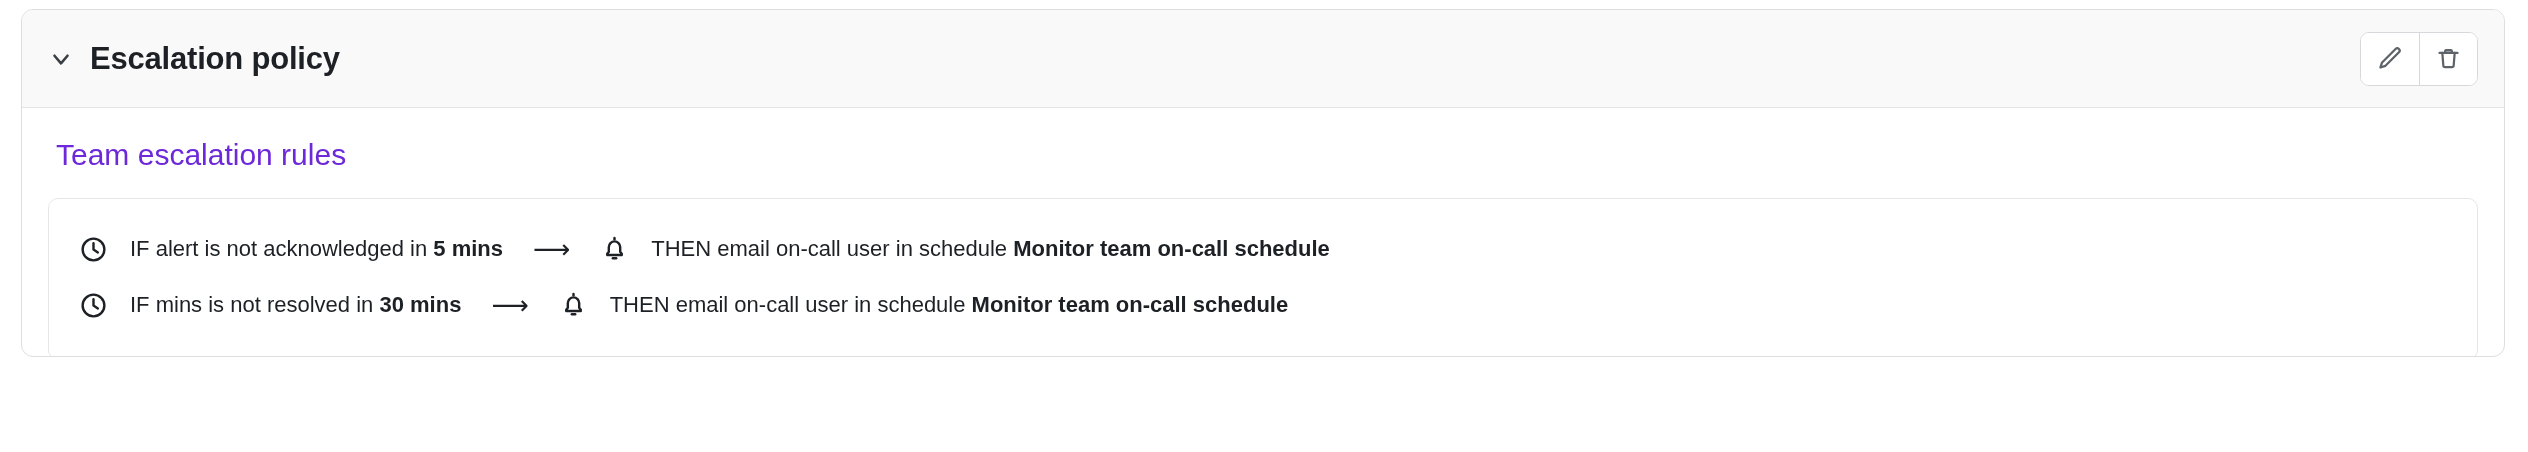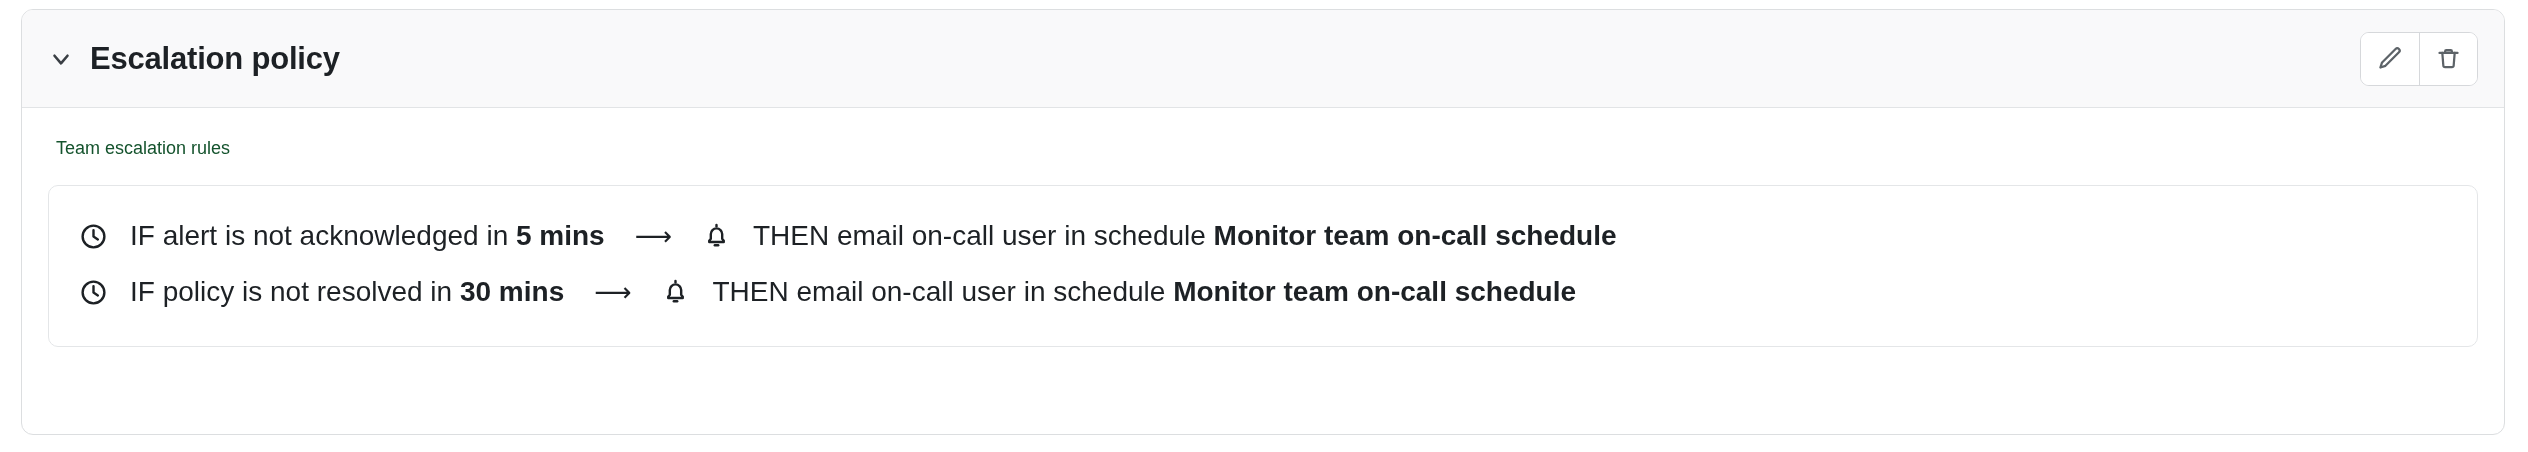--- a/index.html
+++ b/index.html
@@ -13,21 +13,21 @@
     font-family: "Liberation Sans", sans-serif;
     -webkit-font-smoothing: antialiased;
     overflow: hidden;
   }
 
   .card {
     position: absolute;
     left: 21px;
     top: 9px;
     width: 2484px;
-    height: 426px;
+    height: 348px;
     box-sizing: border-box;
     border: 1.5px solid #dcdee0;
     border-radius: 12px;
     background: #ffffff;
     overflow: hidden;
   }
 
   
   .card-header {
     position: relative;
@@ -89,22 +89,22 @@
     height: 27px;
     display: block;
     color: #5d6368;
   }
 
   
   .card-body {
     padding: 30px 26px 0 26px;
   }
   .section-subtitle {
-    font-size: 18px;
-    color: #14532d;
+    font-size: 30px;
+    color: #6d28d9;
     margin: 0 0 26px 8px;
     white-space: nowrap;
   }
 
   .rules-box {
     box-sizing: border-box;
     border: 1.5px solid #e4e6e8;
     border-radius: 10px;
     background: #ffffff;
     padding: 22px 0 26px 0;
@@ -124,21 +124,21 @@
     gap: 22px;
   }
   .rule-icon {
     width: 29px;
     height: 29px;
     display: block;
     color: #1d2125;
     flex: none;
   }
   .rule-text {
-    font-size: 28px;
+    font-size: 22px;
     color: #1d2125;
   }
   .rule-text b {
     font-weight: bold;
   }
   .rule-arrow {
     font-size: 26px;
     color: #1d2125;
     margin: 0 30px;
     letter-spacing: 0;
@@ -198,21 +198,21 @@
           <span class="rule-text"><span>THEN email on-call user in schedule </span><b>Monitor team on-call schedule</b></span>
         </div>
       </div>
 
       <div class="rule-row">
         <div class="rule-part">
           <svg class="rule-icon" viewBox="0 0 24 24" fill="none" stroke="currentColor" stroke-width="2" stroke-linecap="round" stroke-linejoin="round">
             <circle cx="12" cy="12" r="9"></circle>
             <polyline points="12 6.8 12 12 15.6 14.4"></polyline>
           </svg>
-          <span class="rule-text"><span>IF policy is not resolved in </span><b>30 mins</b></span>
+          <span class="rule-text"><span>IF mins is not resolved in </span><b>30 mins</b></span>
         </div>
 
         <span class="rule-arrow">⟶</span>
 
         <div class="rule-part">
           <svg class="rule-icon" viewBox="0 0 24 24" fill="none" stroke="currentColor" stroke-width="2" stroke-linecap="round" stroke-linejoin="round">
             <path d="M18 16.5H6v-1l1.3-1.6V10a4.7 4.7 0 0 1 9.4 0v3.9l1.3 1.6Z"></path>
             <path d="M10.6 19.2h2.8"></path>
             <path d="M12 3.6V2.4"></path>
           </svg>

